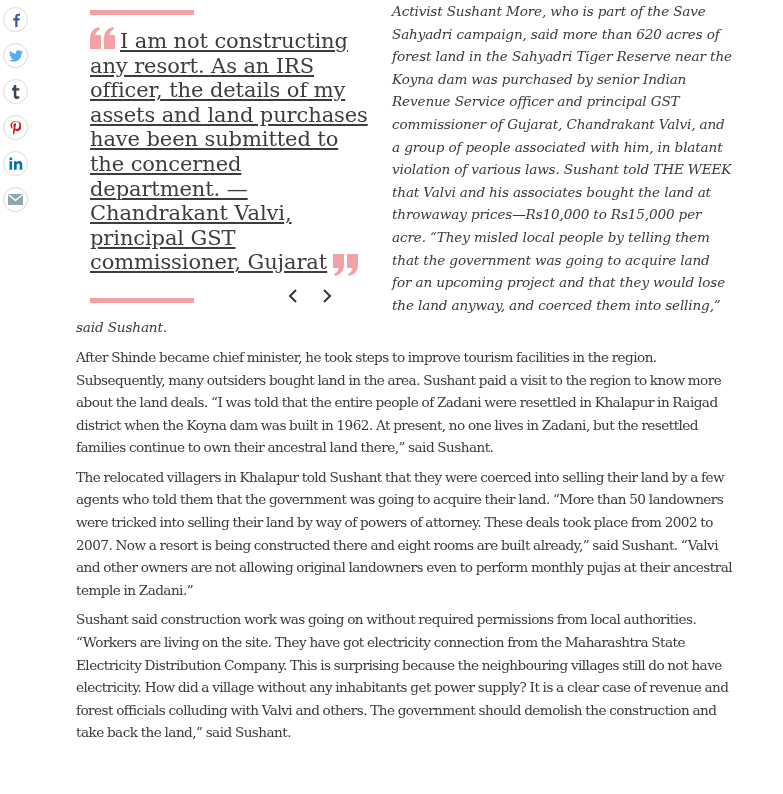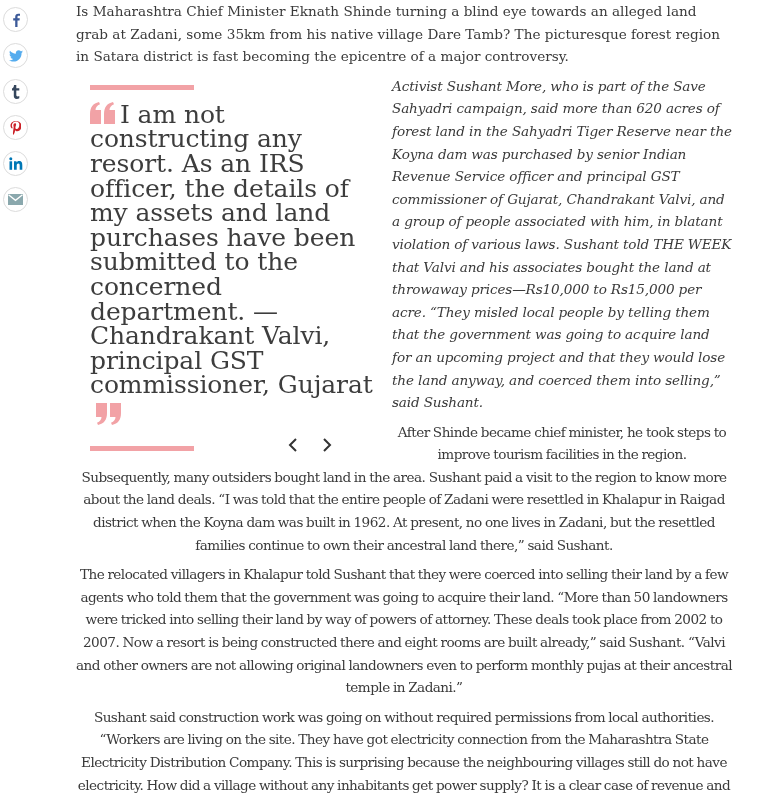--- a/index.html
+++ b/index.html
@@ -16,29 +16,30 @@
     display: flex; align-items: center; justify-content: center;
     margin-bottom: 11px; box-sizing: border-box; background: #fff; cursor: pointer;
   }
   .share-btn svg { display: block; }
   .article {
     position: absolute; left: 76px; top: 0; width: 656px;
     font-size: 13.6px; line-height: 22.6px;
   }
   .article p { margin: 0 0 7px 0; }
   .p-narrow { letter-spacing: -0.15px; font-style: italic; }
-  .p-condensed { letter-spacing: -0.55px; word-spacing: -0.5px; text-align: center; }
+  .p-condensed { letter-spacing: -0.55px; word-spacing: -0.5px; }
   .pullquote {
     float: left; width: 300px; margin: 10px 16px 4px 0; position: relative;
   }
   .pq-rule { width: 104px; height: 5px; background: #f2a2a6; margin-left: 14px; }
   .pq-rule.top { margin-bottom: 12px; }
   .pq-text {
-    font-size: 25px; line-height: 24.6px; color: #3d3d3d; margin: 0 0 0 14px;
+    font-size: 21px; line-height: 24.6px; color: #3d3d3d; margin: 0 0 0 14px;
     letter-spacing: -0.1px;
+    text-decoration: underline;
   }
   .pq-open {
     display: inline-block; width: 26px; height: 22px; vertical-align: -1px; margin-right: 4px;
   }
   .pq-close {
     display: inline-block; width: 26px; height: 22px; vertical-align: -7px; margin-left: 6px;
   }
   .pq-bottom { display: flex; align-items: center; margin-top: 8px; position: relative; height: 24px; }
   .pq-bottom .pq-rule { margin-top: 8px; }
   .pq-nav { position: absolute; left: 200px; top: 0; display: flex; }
@@ -77,21 +78,20 @@
   </div>
   <div class="share-btn">
     <svg width="15" height="11" viewBox="0 0 15 11">
         <rect x="0" y="0" width="15" height="11" fill="#8aa8ad"></rect>
         <path d="M0.5 0.8 7.5 6.3 14.5 0.8" stroke="#fff" stroke-width="1.3" fill="none"></path>
       </svg>
   </div>
 </div>
 
 <div class="article">
-  <p>Is Maharashtra Chief Minister Eknath Shinde turning a blind eye towards an alleged land grab at Zadani, some 35km from his native village Dare Tamb? The picturesque forest region in Satara district is fast becoming the epicentre of a major controversy.</p>
 
   <div class="pullquote">
     <div class="pq-rule top"></div>
     <div class="pq-text">
       <svg class="pq-open" viewBox="0 0 26 22">
           <path d="M0 12C0 5 3 1.5 9 0l1 2.2C7 3.5 5.5 5.5 5.5 8H11v14H0zM14 12c0-7 3-10.5 9-12l1 2.2C21 3.5 19.5 5.5 19.5 8H25v14H14z" fill="#f2a2a6"></path>
         </svg><span>I am not constructing any resort. As an IRS officer, the details of my assets and land purchases have been submitted to the concerned department. —Chandrakant Valvi, principal GST commissioner, Gujarat</span><svg class="pq-close" viewBox="0 0 26 22">
           <path d="M11 10c0 7-3 10.5-9 12l-1-2.2C4 18.5 5.5 16.5 5.5 14H0V0h11zM25 10c0 7-3 10.5-9 12l-1-2.2c3-1.3 4.5-3.3 4.5-5.8H14V0h11z" fill="#f2a2a6"></path>
         </svg>
     </div>

